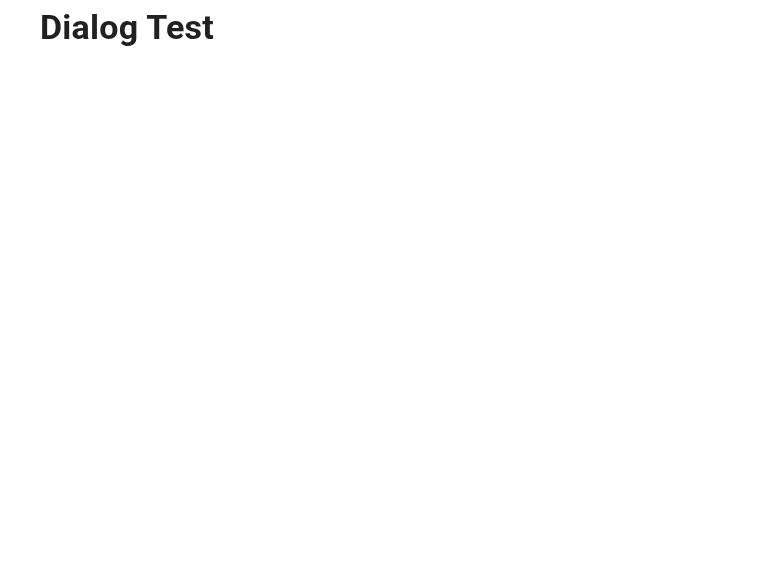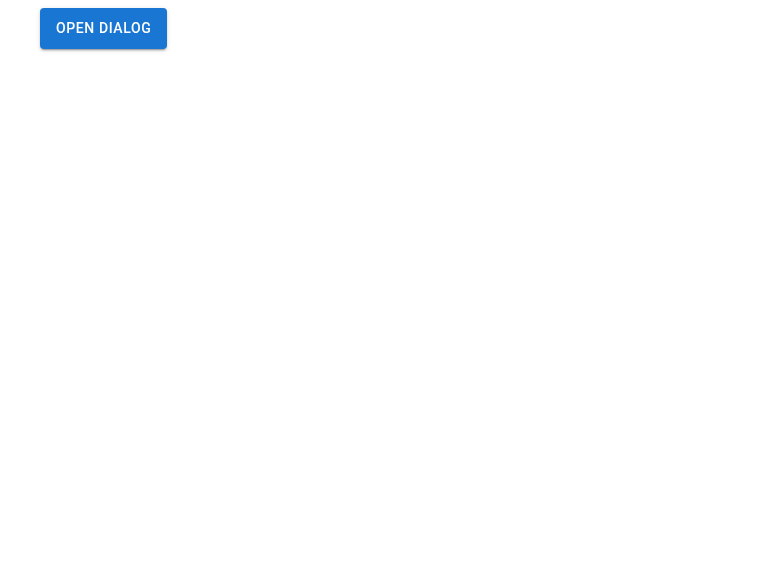--- a/index.html
+++ b/index.html
@@ -45,14 +45,14 @@
       box-shadow: 0 3px 1px -2px rgba(0,0,0,0.2),
                   0 2px 2px 0 rgba(0,0,0,0.14),
                   0 1px 5px 0 rgba(0,0,0,0.12);
       user-select: none;
     }
   </style>
 </head>
 <body>
 
 <div class="container">
-  <button class="btn">Open Dialog</button>
+  <h1 class="page-title">Dialog Test</h1>
 </div>
 
 </body></html>

